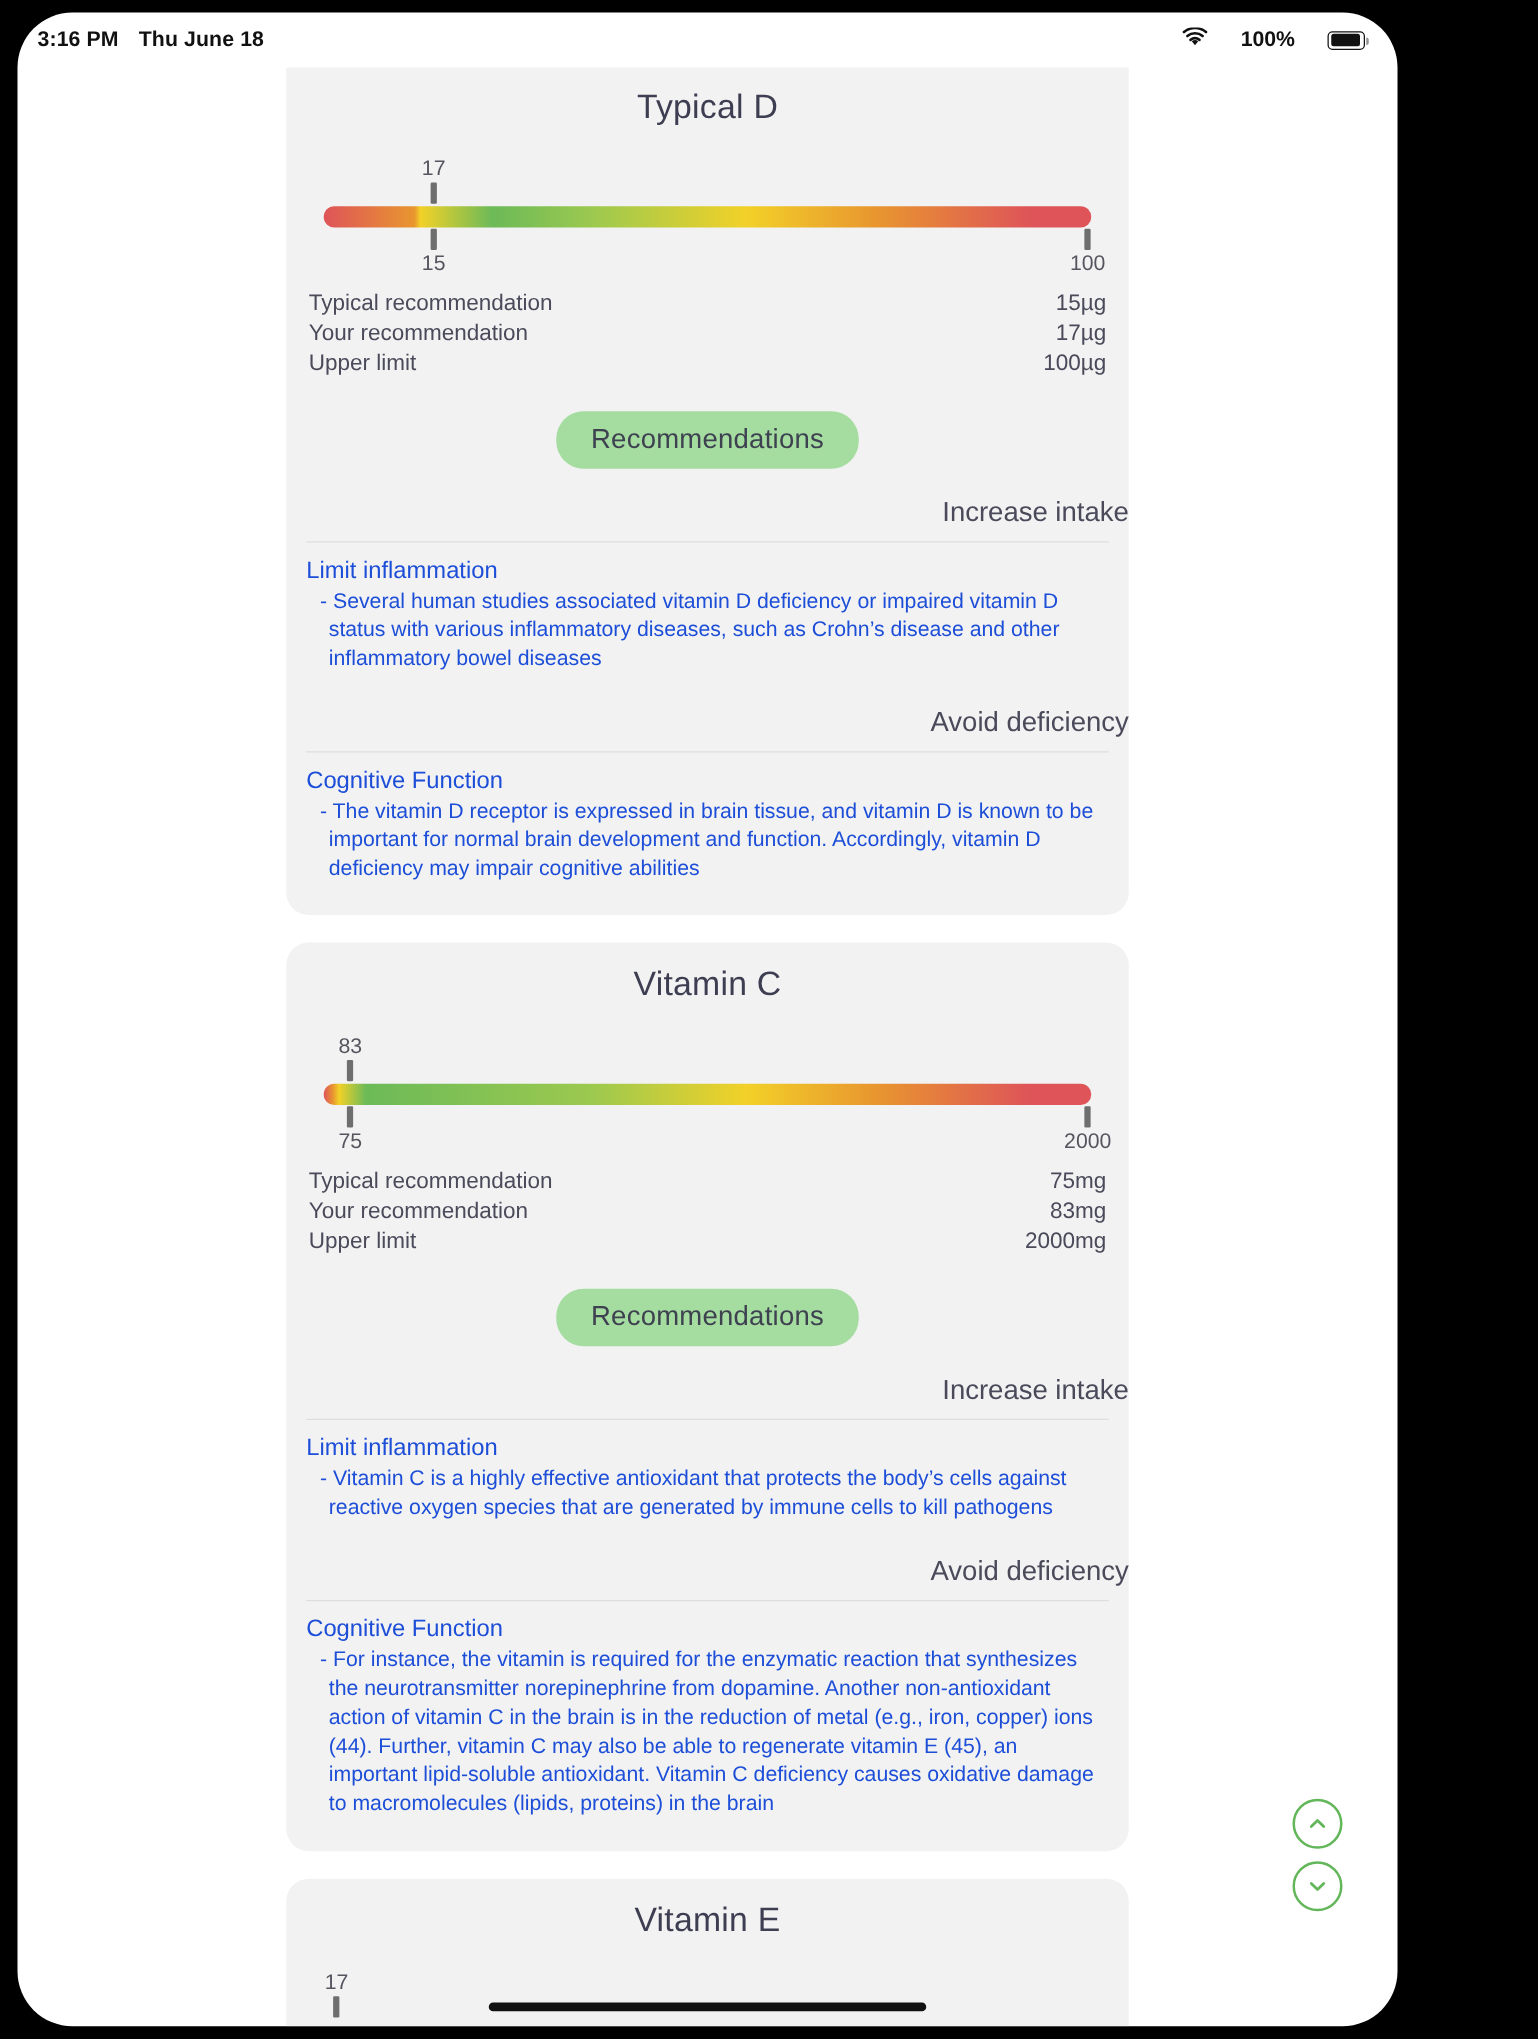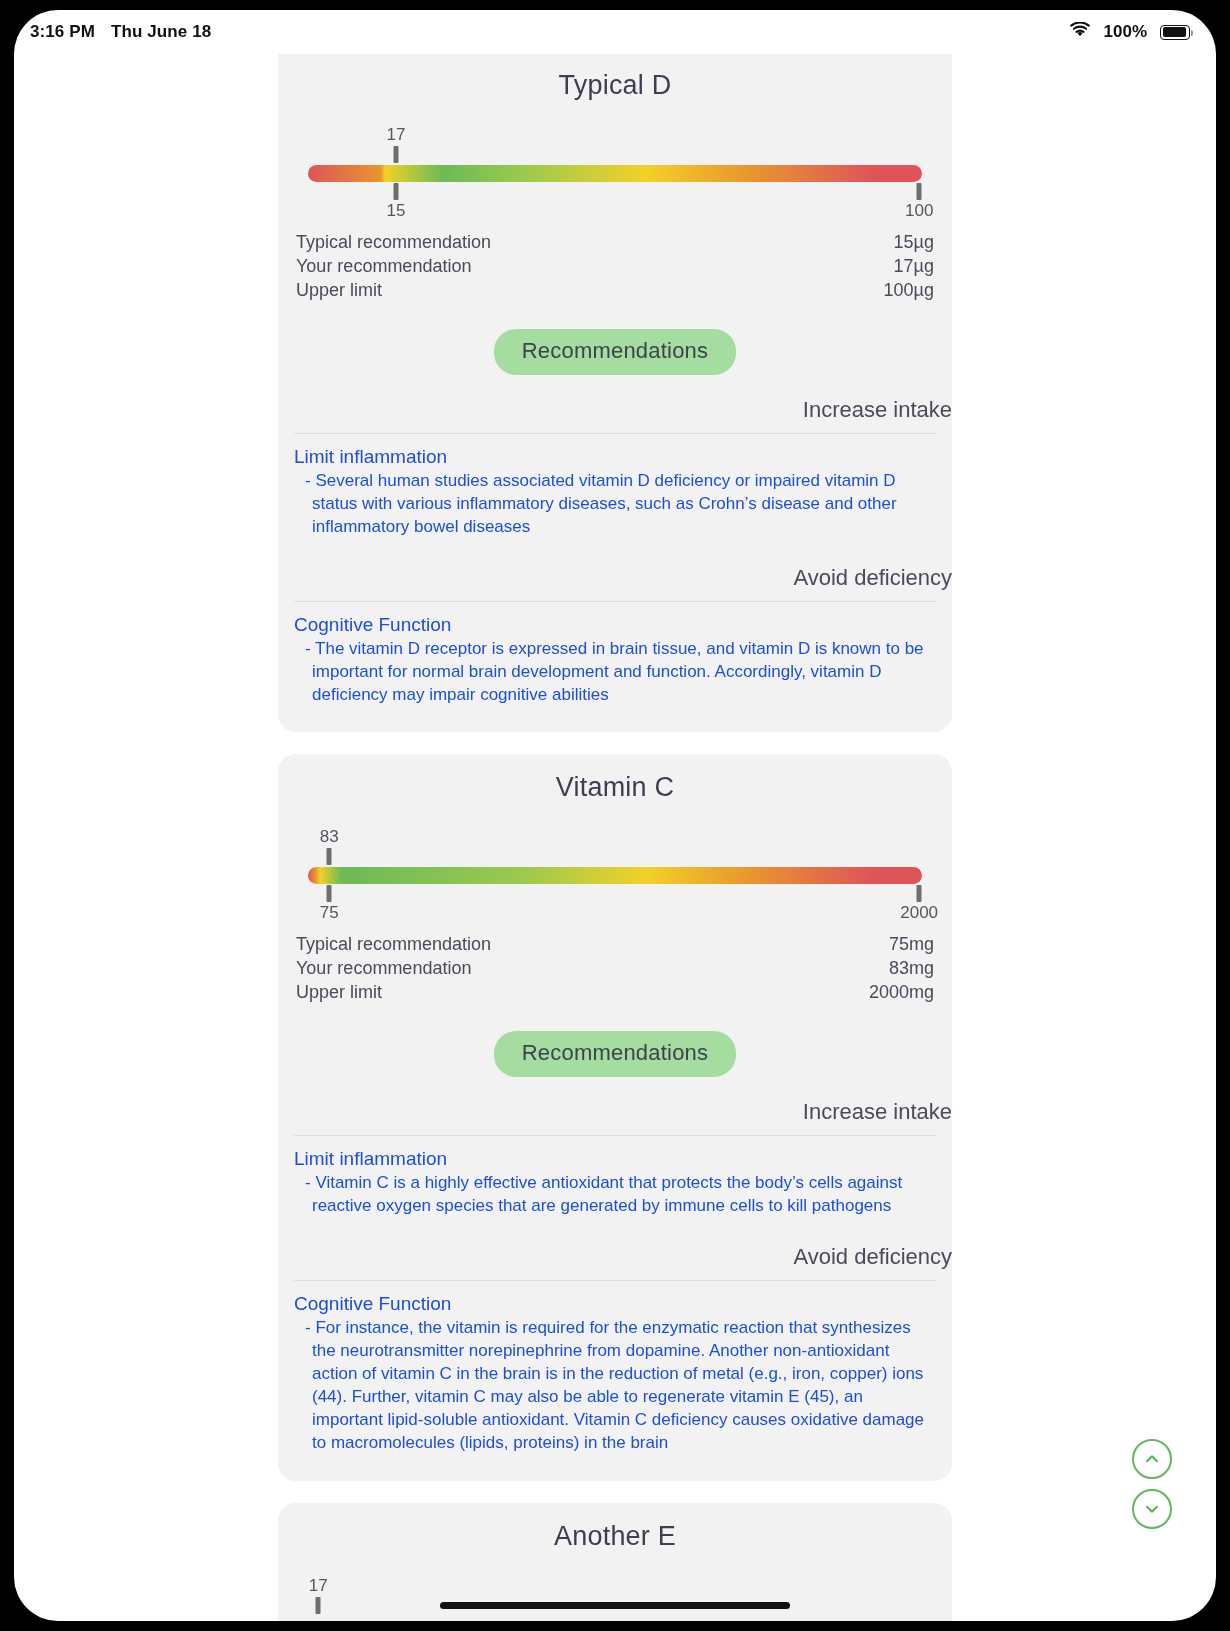--- a/index.html
+++ b/index.html
@@ -5,34 +5,34 @@
   * { box-sizing: border-box; margin: 0; padding: 0; }
   html, body {
     width: 1230px; height: 1631px;
     background: #000;
     font-family: "Liberation Sans", sans-serif;
     overflow: hidden;
   }
   .device {
     position: absolute;
     left: 14px; top: 10px;
-    width: 1202px; height: 1611px;
+    width: 1104px; height: 1611px;
     background: #ffffff;
     border-radius: 44px;
     overflow: hidden;
   }
   
   .statusbar {
     position: absolute; top: 0; left: 0; right: 0; height: 44px;
     display: flex; align-items: center; justify-content: space-between;
     padding: 0 26px 0 16px;
     color: #111;
   }
   .status-left { display: flex; align-items: baseline; gap: 16px; font-size: 17px; font-weight: 600; letter-spacing: .1px;}
-  .status-right { display: flex; align-items: center; gap: 13px; font-size: 17px; font-weight: 600;}
+  .status-right { display: flex; align-items: center; gap: 26px; font-size: 17px; font-weight: 600;}
   .wifi-icon { display:block; }
   .battery {
     width: 30px; height: 15px; border: 1.6px solid #111; border-radius: 4px;
     position: relative; display: inline-block;
   }
   .battery::after {
     content:""; position:absolute; right:-4px; top:4px; width:2.4px; height:6px;
     background:#111; border-radius:0 2px 2px 0; opacity:.45;
   }
   .battery .fill { position:absolute; left:1.6px; top:1.6px; bottom:1.6px; width:23.5px; background:#111; border-radius:2px; }
@@ -279,21 +279,21 @@
           <div class="section-heading">Avoid deficiency</div>
           <div class="divider"></div>
           <div class="block">
             <div class="block-title">Cognitive Function</div>
             <div class="block-body">
               <p>- For instance, the vitamin is required for the enzymatic reaction that synthesizes the neurotransmitter norepinephrine from dopamine. Another non-antioxidant action of vitamin C in the brain is in the reduction of metal (e.g., iron, copper) ions (44). Further, vitamin C may also be able to regenerate vitamin E (45), an important lipid-soluble antioxidant. Vitamin C deficiency causes oxidative damage to macromolecules (lipids, proteins) in the brain</p>
             </div>
           </div>
         </div>
         <div class="card">
-          <div class="card-title">Another E</div>
+          <div class="card-title">Vitamin E</div>
           <div class="gauge-wrap">
             <div class="gauge">
               <div class="tick-label upper" style="left:calc(14px + 1.6% )">17</div>
               <div class="tick upper" style="left:calc(14px + 1.6% )"></div>
             </div>
           </div>
         </div>
       </div>
   </div>
 

